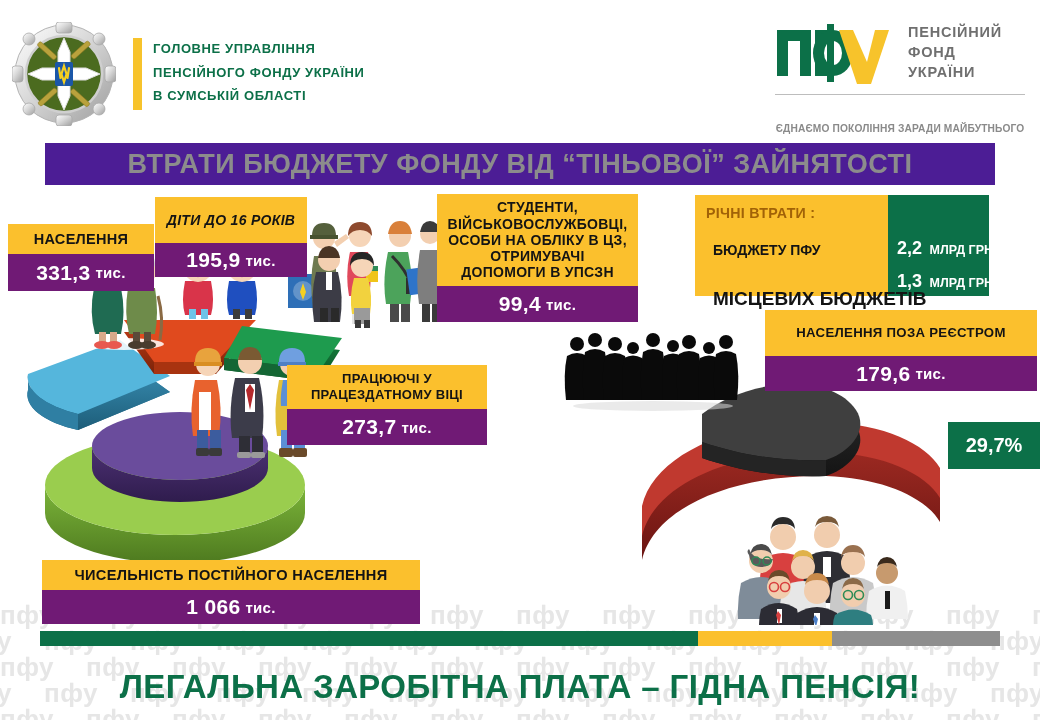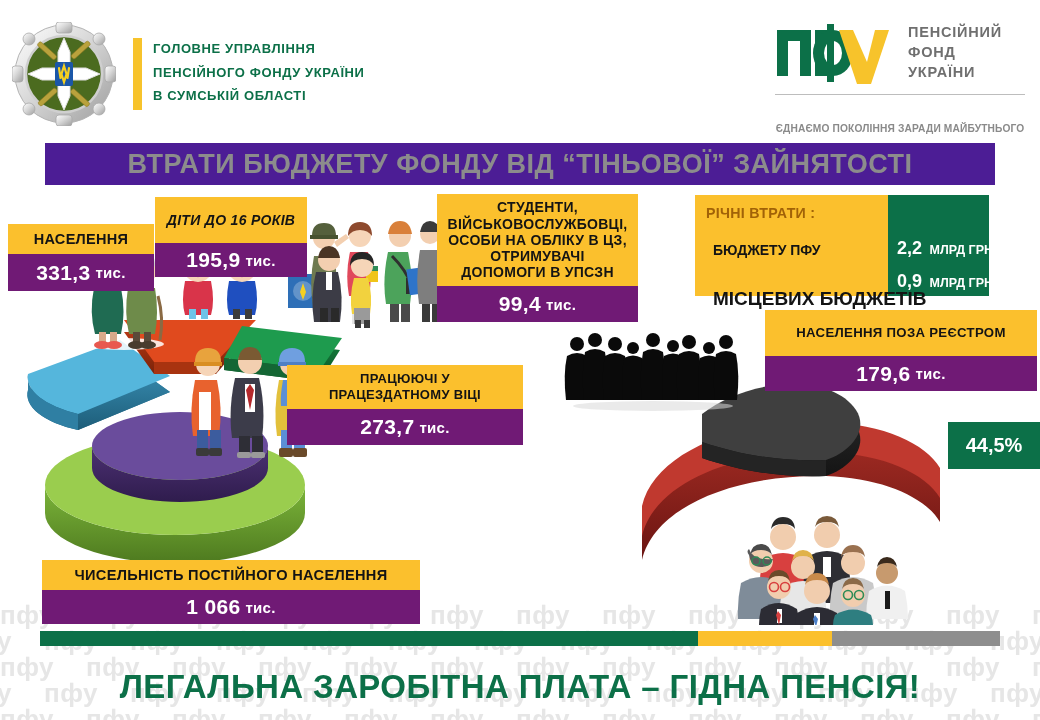--- a/index.html
+++ b/index.html
@@ -86,21 +86,21 @@
   #card-pensioners .val  { height: 37px; }
 
   #card-children { left: 155px; top: 197px; width: 152px; }
   #card-children .head { height: 46px; font-size: 14px; font-style: italic; }
   #card-children .val  { height: 34px; }
 
   #card-students { left: 437px; top: 194px; width: 201px; }
   #card-students .head { height: 92px; font-size: 14px; line-height: 16.2px; padding: 3px 4px; }
   #card-students .val  { height: 36px; }
 
-  #card-working { left: 287px; top: 365px; width: 236px; }
+  #card-working { left: 287px; top: 365px; width: 200px; }
   #card-working .head { height: 44px; font-size: 13px; line-height: 16px; }
   #card-working .val  { height: 36px; }
 
   #card-outside { left: 765px; top: 310px; width: 272px; }
   #card-outside .head { height: 46px; font-size: 13.2px; line-height: 17.5px; }
   #card-outside .val  { height: 35px; }
 
   #card-population { left: 42px; top: 560px; width: 378px; }
   #card-population .head { height: 30px; font-size: 14.6px; }
   #card-population .val  { height: 34px; }
@@ -640,27 +640,27 @@
     <div class="left"></div>
     <div class="right"></div>
     <div class="ltitle">РІЧНІ ВТРАТИ :</div>
     <div class="lrow1">БЮДЖЕТУ ПФУ</div>
     <div class="lrow2">МІСЦЕВИХ  БЮДЖЕТІВ</div>
     <div class="rrow1">
       <span class="num">2,2</span>
       <span class="unit">МЛРД ГРН</span>
     </div>
     <div class="rrow2">
-      <span class="num">0,9</span>
+      <span class="num">1,3</span>
       <span class="unit">МЛРД ГРН</span>
     </div>
   </div>
 
   <div id="badge-share">
-    <span>44,5%</span>
+    <span>29,7%</span>
   </div>
 
   <div id="bottom-bar">
       <div class="seg" style="width: 68.5%; background: rgb(12, 112, 72);"></div>
       <div class="seg" style="width: 14%; background: rgb(251, 192, 45);"></div>
       <div class="seg" style="width: 17.5%; background: rgb(142, 142, 142);"></div>
     </div>
 
   <div id="footer-slogan">
     <span>ЛЕГАЛЬНА ЗАРОБІТНА ПЛАТА – ГІДНА ПЕНСІЯ!</span>

